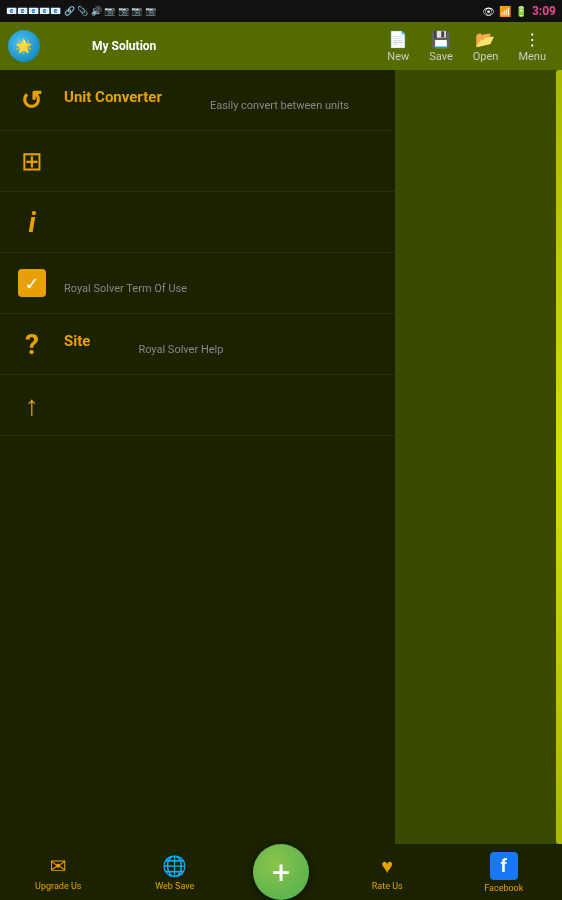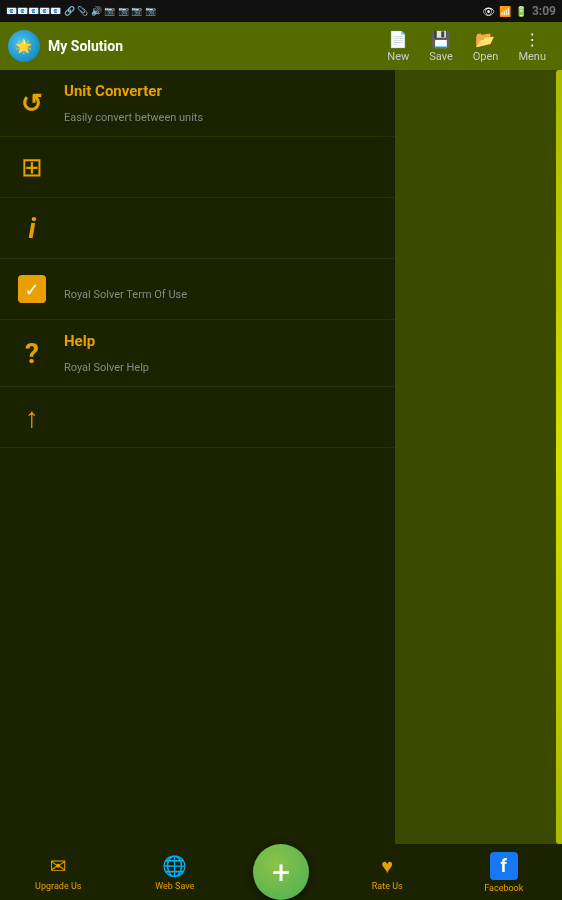--- a/index.html
+++ b/index.html
@@ -29,21 +29,21 @@
     }
     .status-bar-right {
       display: flex;
       align-items: center;
       gap: 4px;
       font-size: 11px;
       color: #fff;
     }
     .time {
       font-size: 12px;
-      color: #737373;
+      color: #ec4899;
       font-weight: bold;
     }
 
     
     .toolbar {
       width: 100%;
       height: 48px;
       background: #556b00;
       display: flex;
       align-items: center;
@@ -57,22 +57,23 @@
       background: radial-gradient(circle at 40% 40%, #4fc3f7, #0077aa);
       display: flex;
       align-items: center;
       justify-content: center;
       font-size: 18px;
       flex-shrink: 0;
     }
     .toolbar-title {
       flex: 1;
       color: #fff;
-      font-size: 14px;
+      font-size: 12px;
       font-weight: bold;
+      margin-left: 44px;
     }
     .toolbar-actions {
       display: flex;
       align-items: center;
       gap: 4px;
     }
     .toolbar-action {
       display: flex;
       flex-direction: column;
       align-items: center;
@@ -116,21 +117,22 @@
     .menu-item-icon {
       width: 36px;
       height: 36px;
       display: flex;
       align-items: center;
       justify-content: center;
       flex-shrink: 0;
     }
     .menu-item-text {
       display: flex;
-      flex-direction: column;
+      flex-direction: row;
+      gap: 48px;
     }
     .menu-item-title {
       color: #e8a000;
       font-size: 15px;
       font-weight: bold;
     }
     .menu-item-subtitle {
       color: #888;
       font-size: 11px;
       margin-top: 11px;
@@ -305,21 +307,21 @@
       <div class="menu-item-text">
         <span class="menu-item-subtitle">Royal Solver Term Of Use</span>
       </div>
     </div>
 
     <div class="menu-item">
       <div class="menu-item-icon">
         <span style="color:#e8a000;font-size:28px;font-weight:bold;">?</span>
       </div>
       <div class="menu-item-text">
-        <span class="menu-item-title">Help</span>
+        <span class="menu-item-title">Site</span>
         <span class="menu-item-subtitle">Royal Solver Help</span>
       </div>
     </div>
 
     <div class="menu-item">
       <div class="menu-item-icon">
         <span style="color:#e8a000;font-size:28px;font-weight:bold;">↑</span>
       </div>
     </div>
 

